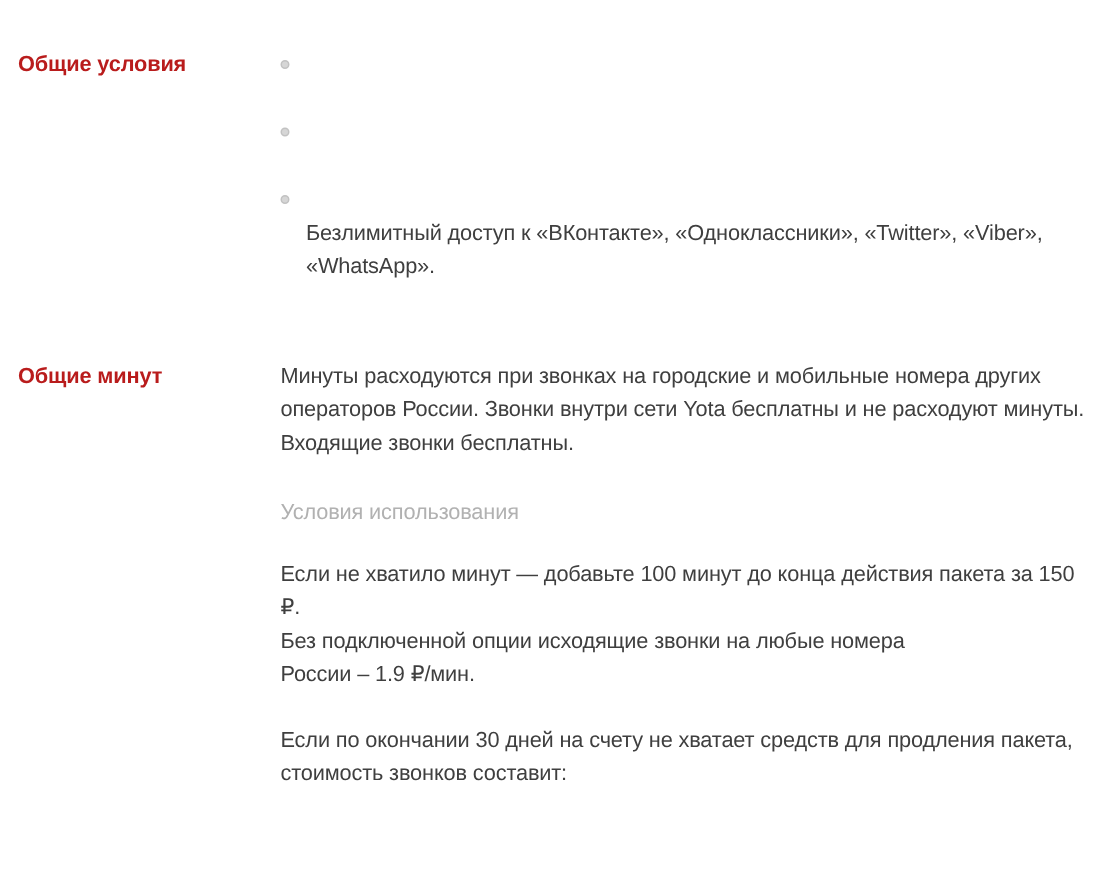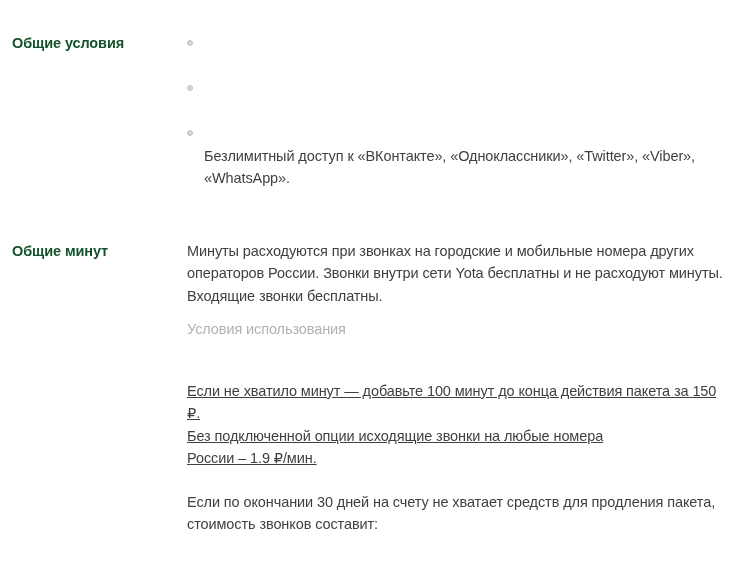--- a/index.html
+++ b/index.html
@@ -23,36 +23,35 @@
     display: flex;
     align-items: flex-start;
   }
   .section + .section {
     margin-top: 50px;
   }
   .section-label {
     width: 175px;
     flex-shrink: 0;
     font-weight: 700;
-    color: #14532d;
+    color: #b91c1c;
   }
   .section-content {
     flex: 1;
     min-width: 0;
   }
   .para {
     white-space: pre-line;
   }
   .para-subtitle {
-    margin-top: 11px;
+    margin-top: 24px;
     color: #b1b1b1;
   }
   .para-option {
-    margin-top: 39px;
-    text-decoration: underline;
+    margin-top: 18px;
   }
   .para-expiry {
     margin-top: 21px;
   }
   ul.bullet-list {
     list-style: none;
   }
   ul.bullet-list > li {
     position: relative;
     padding-left: 17px;

